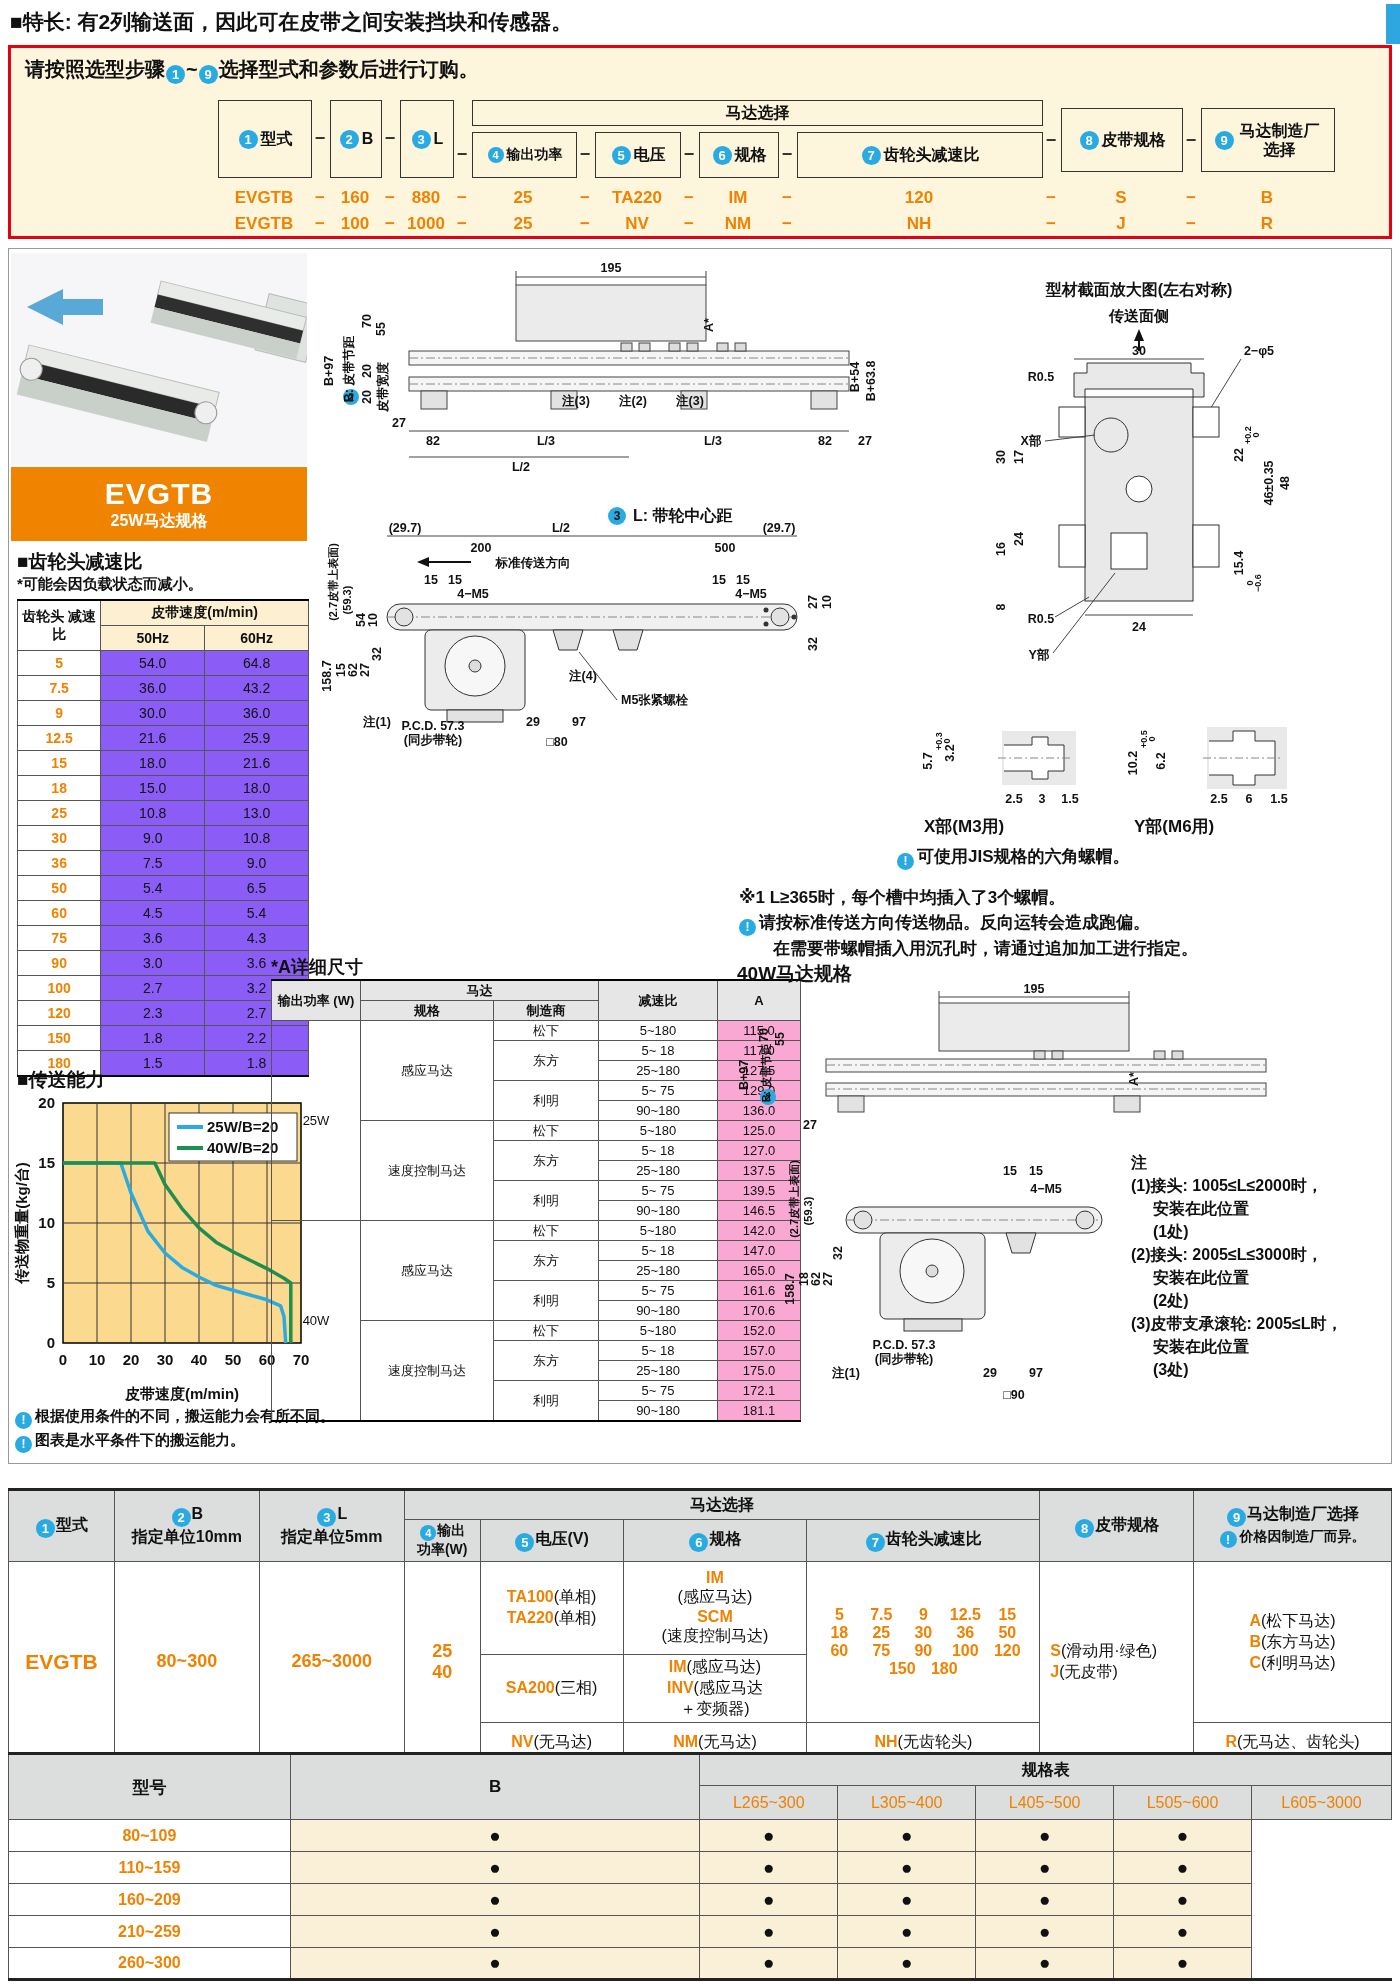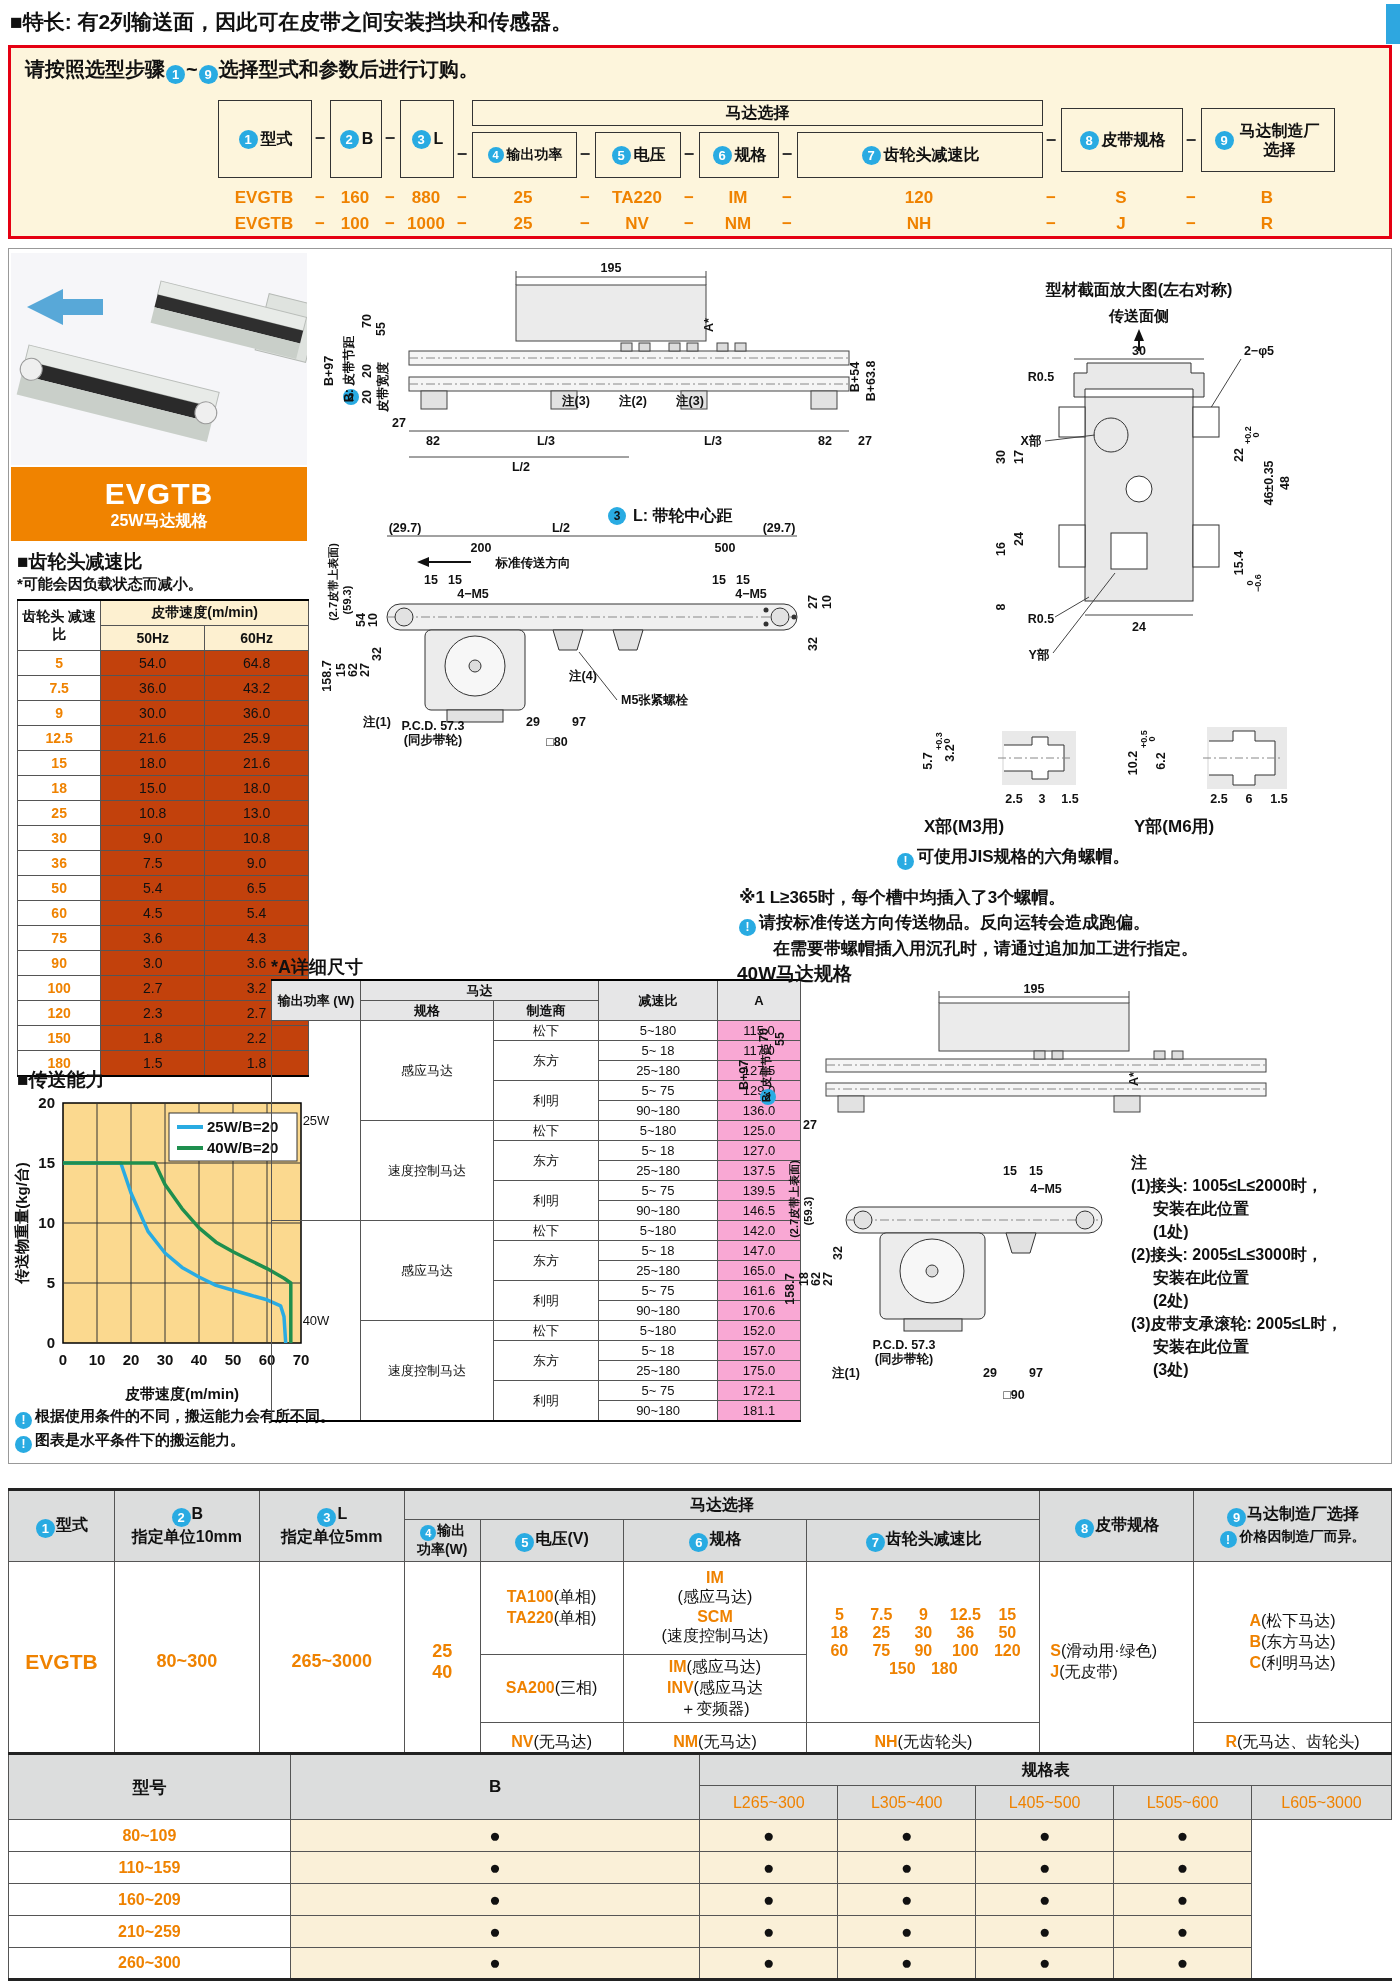--- a/index.html
+++ b/index.html
@@ -23,21 +23,21 @@
   
   #panel{left:8px;top:248px;width:1382px;height:1214px;border:1px solid #999;background:#fff;}
   #banner{background:#f08300;color:#fff;text-align:center;display:flex;flex-direction:column;justify-content:center;}
   
   table{border-collapse:collapse;}
   .gear td,.gear th{border:1px solid #555;font-size:14px;padding:0 4px;height:24px;text-align:center;}
   .gear{border-top:2.5px solid #000;border-bottom:2.5px solid #000;}
   .gear th{background:#fdf0d0;font-size:14px;}
   .gear th.wh{background:#fff;}
   .gear td.rt{color:#ef8200;font-weight:bold;background:#fff;}
-  .gear td.v{background:#c2410c;}
+  .gear td.v{background:#8b5cf6;}
   .atab td,.atab th{border:1px solid #555;font-size:13px;padding:0 3px;height:19px;text-align:center;}
   .atab{border-top:2.5px solid #000;border-bottom:2.5px solid #000;}
   .atab th{background:#e6e6e7;}
   .atab td.av{background:#f9a8d4;}
   .sel td,.sel th{border:1px solid #555;font-size:16px;padding:2px 4px;text-align:center;vertical-align:middle;}
   .sel{border-top:3px solid #222;border-bottom:3px solid #222;}
   .sel th{background:#dcdddd;font-weight:bold;}
   .siz td,.siz th{border:1px solid #555;font-size:16px;text-align:center;vertical-align:middle;}
   .siz{border-top:3px solid #222;border-bottom:3px solid #222;}
   .siz th{background:#dcdddd;}

